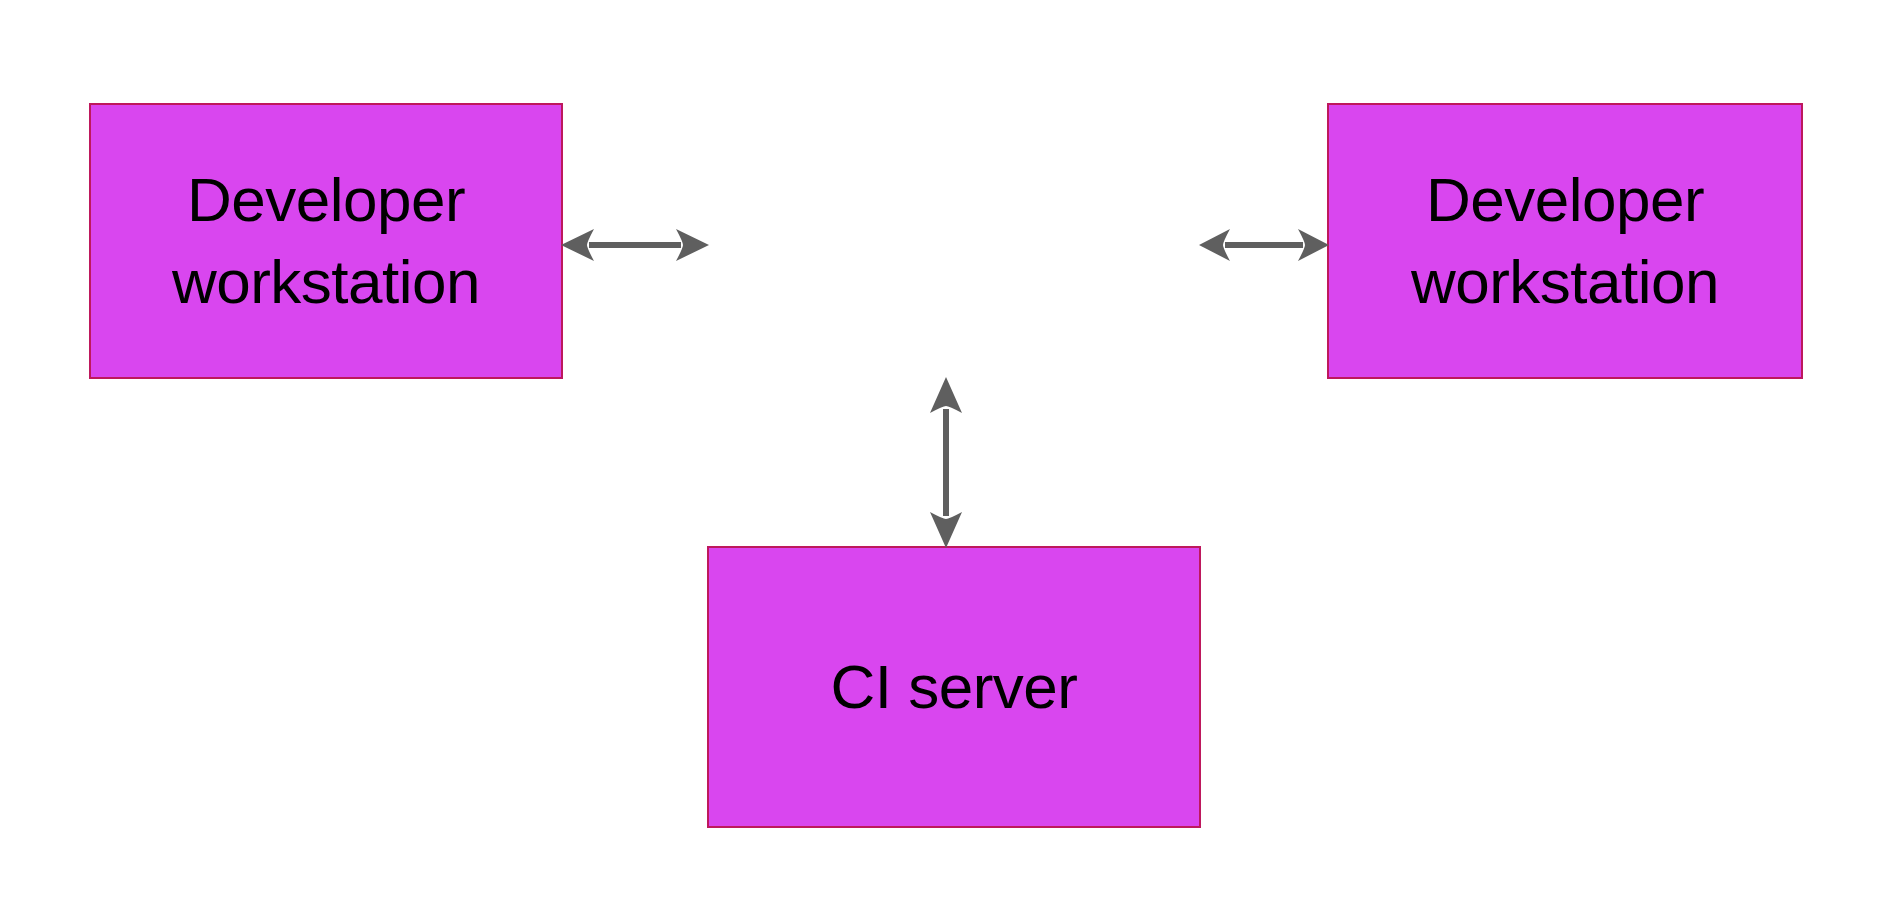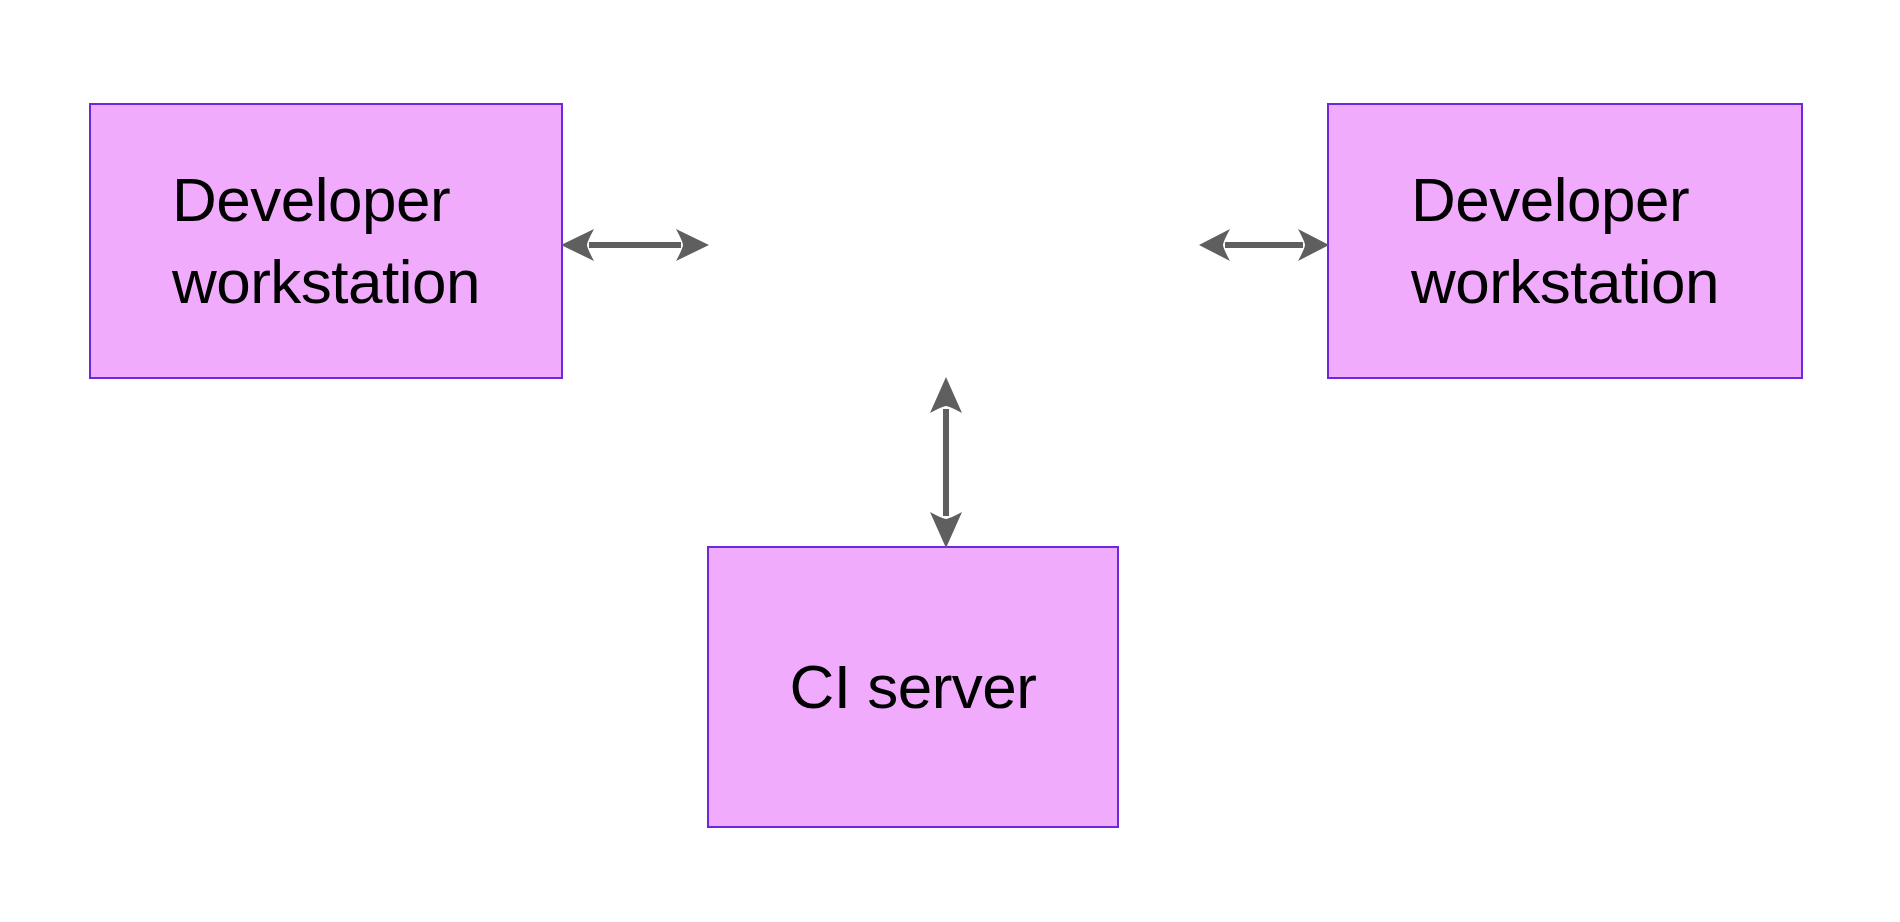--- a/index.html
+++ b/index.html
@@ -13,25 +13,26 @@
   #canvas {
     position: relative;
     width: 1900px;
     height: 922px;
     background: #ffffff;
     overflow: hidden;
   }
   .node {
     position: absolute;
     box-sizing: border-box;
-    background: #f0abfc;
-    border: 2px solid #6d28d9;
+    background: #d946ef;
+    border: 2px solid #be185d;
     display: flex;
     align-items: center;
     justify-content: center;
+    text-align: center;
   }
   .node-label {
     font-family: "Liberation Sans", sans-serif;
     font-size: 62px;
     font-weight: 400;
     line-height: 1.32;
     color: #000000;
     letter-spacing: -0.5px;
     white-space: pre-line;
     padding: 0 6px;
@@ -54,21 +55,21 @@
     <span class="node-label">Developer
 workstation</span>
   </div>
 
 
   <div class="node" style="left:1327px; top:103px; width:476px; height:276px;">
     <span class="node-label">Developer
 workstation</span>
   </div>
 
-  <div class="node" style="left:707px; top:546px; width:412px; height:282px;">
+  <div class="node" style="left:707px; top:546px; width:494px; height:282px;">
     <span class="node-label">CI server</span>
   </div>
 
   <div class="edge" style="left:561px; top:222px; width:148px; height:46px;">
     <svg width="148" height="46" viewBox="0 0 148 46">
       <g fill="#5f5f5f">
         <rect x="28" y="20" width="92" height="6"></rect>
         <path d="M 0 23 L 33 7 Q 26 20 26 23 Q 26 26 33 39 Z"></path>
         <path d="M 148 23 L 115 7 Q 122 20 122 23 Q 122 26 115 39 Z"></path>
       </g>

